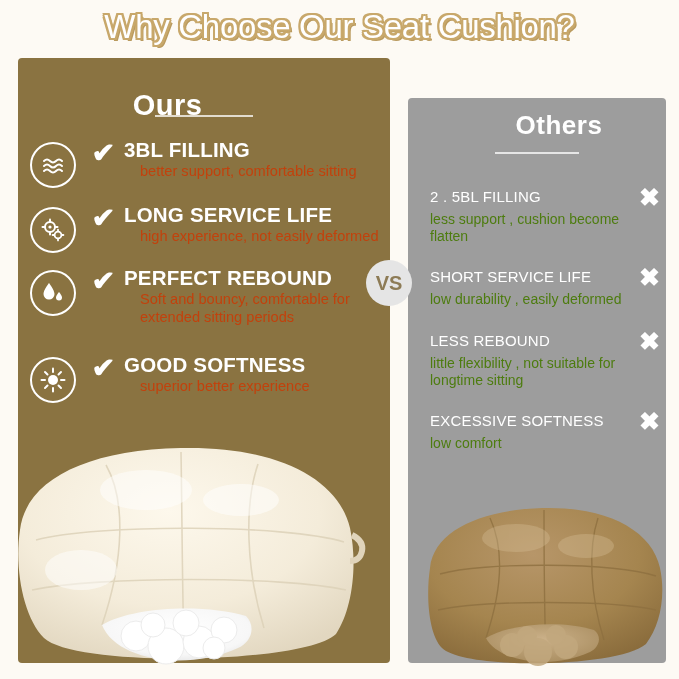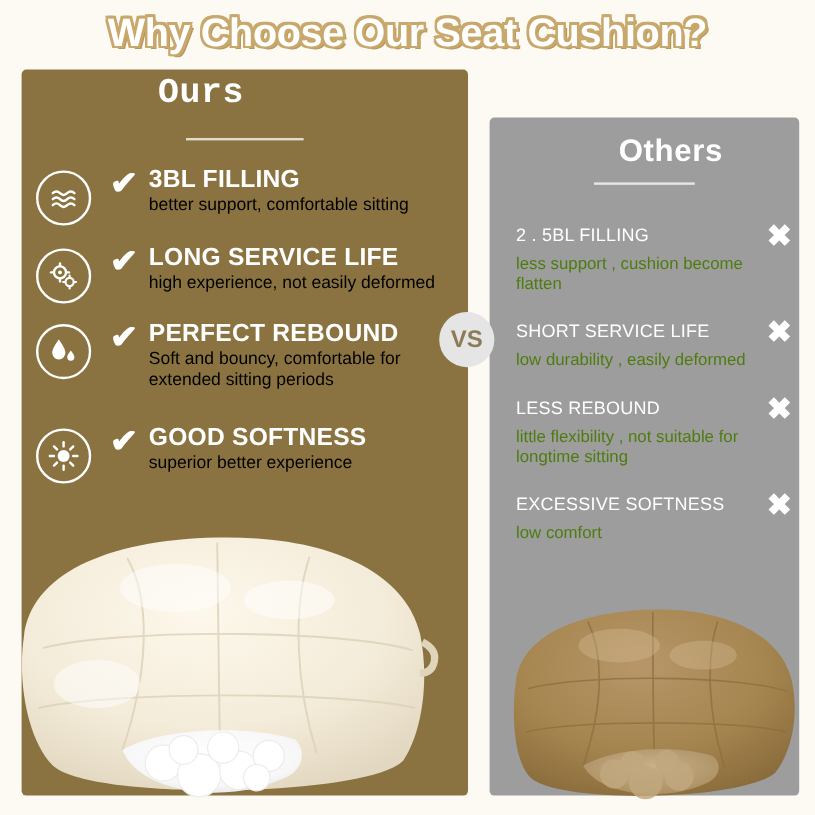--- a/index.html
+++ b/index.html
@@ -8,21 +8,21 @@
     background:#fdfaf4;
     font-family:"Liberation Sans",sans-serif;
     overflow:hidden;
     position:relative;
   }
   
   .title{
     position:absolute;left:0;top:8px;width:679px;
     text-align:center;
     font-size:33px;
-    font-weight:bold;
+    font-weight:normal;
     color:#ffffff;
     letter-spacing:-0.3px;
     text-shadow:
       -2px -2px 0 #c8a86b, 2px -2px 0 #c8a86b,
       -2px  2px 0 #c8a86b, 2px  2px 0 #c8a86b,
        0px  2px 0 #c8a86b, 0px -2px 0 #c8a86b,
        2px  0px 0 #c8a86b, -2px 0px 0 #c8a86b,
        3px 3px 0 #b99a5e;
     -webkit-text-stroke:0px;
   }
@@ -34,22 +34,22 @@
   }
   .panel-others{
     position:absolute;left:408px;top:98px;width:258px;height:565px;
     background:#9d9d9d;
     border-radius:4px;
   }
   .panel-head{
     text-align:center;color:#ffffff;font-weight:bold;
   }
   .ours-head{
-    position:absolute;left:18px;top:61px;width:299px;
-    font-size:29px;letter-spacing:.5px;font-family:Liberation Mono, monospace;
+    position:absolute;left:18px;top:89px;width:299px;
+    font-size:29px;letter-spacing:.5px;
   }
   .ours-rule{
     position:absolute;left:155px;top:115px;width:98px;height:2px;
     background:rgba(255,255,255,.75);
   }
   .others-head{
     position:absolute;left:408px;top:110px;width:302px;
     font-size:26px;letter-spacing:.5px;
   }
   .others-rule{
@@ -81,22 +81,22 @@
     position:absolute;left:62px;top:0px;
     font-size:27px;font-weight:bold;color:#fff;line-height:1;
     transform:scaleX(1.05);
   }
   .feat .ttl{
     position:absolute;left:94px;top:-2px;
     font-size:20.5px;font-weight:bold;letter-spacing:.2px;
     white-space:nowrap;
   }
   .feat .sub{
-    position:absolute;left:94px;top:22px;width:262px;
-    font-size:14.6px;line-height:18px;color:#000000;
+    position:absolute;left:110px;top:22px;width:262px;
+    font-size:14.6px;line-height:18px;color:#c2410c;
   }
   
   .ofeat{
     position:absolute;left:430px;width:228px;color:#ffffff;
   }
   .ofeat .ottl{
     position:absolute;left:0;top:0;
     font-size:15px;font-weight:normal;letter-spacing:.2px;
     white-space:nowrap;
   }

